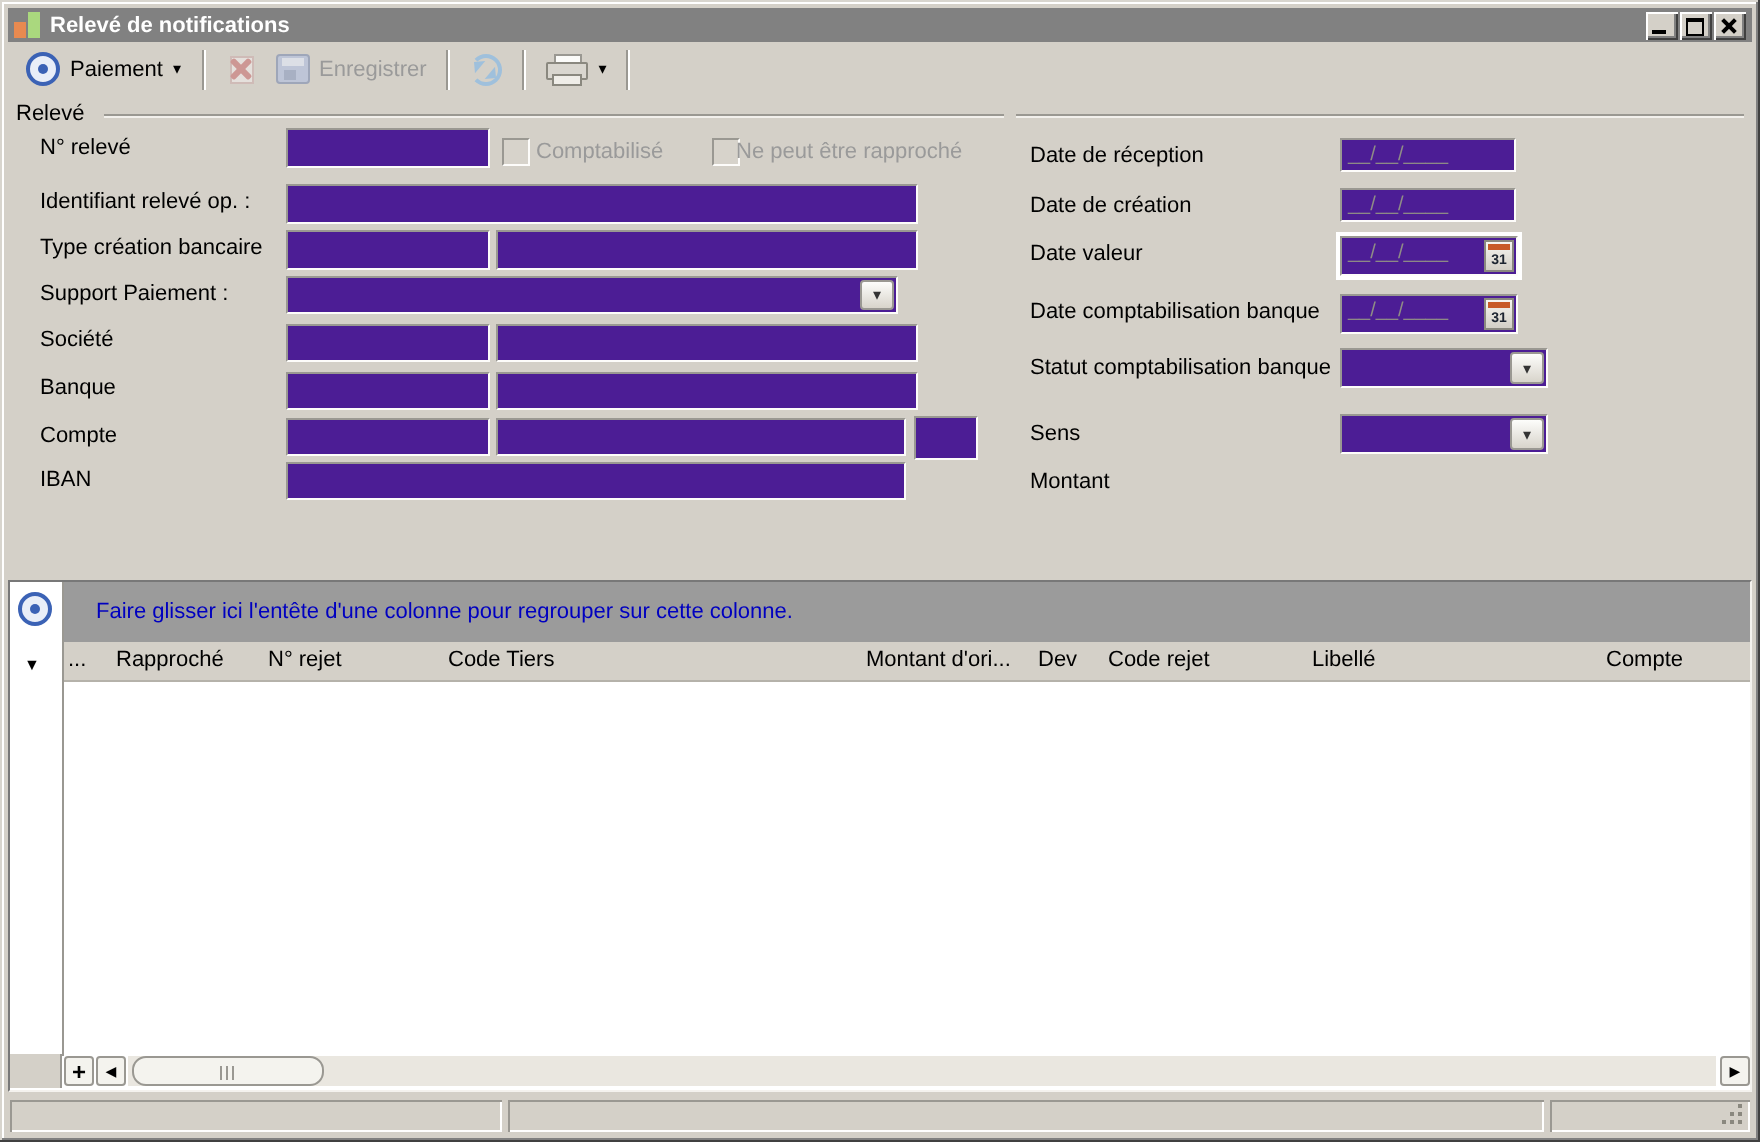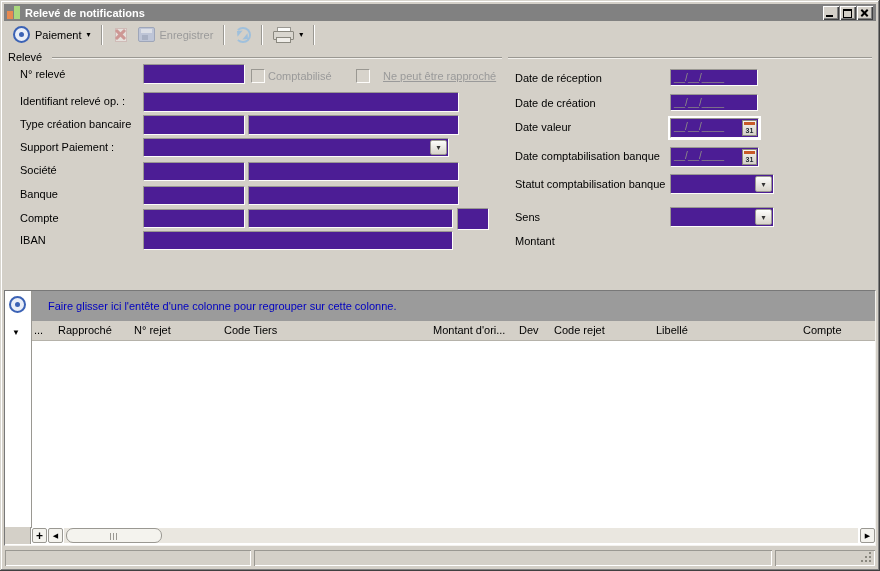--- a/index.html
+++ b/index.html
@@ -180,21 +180,21 @@
     <span class="lbl" style="left:16px; top:93px;">Support Paiement :</span>
     <span class="lbl" style="left:16px; top:116px;">Société</span>
     <span class="lbl" style="left:16px; top:140px;">Banque</span>
     <span class="lbl" style="left:16px; top:164px;">Compte</span>
     <span class="lbl" style="left:16px; top:186px;">IBAN</span>
 
     <span class="inp" style="left:139px; top:16px; width:100px; height:18px;"></span>
     <span class="checkbox" style="left:247px; top:21px;"></span>
     <span class="lbl dis-label" style="left:264px; top:22px;">Comptabilisé</span>
     <span class="checkbox" style="left:352px; top:21px;"></span>
-    <span class="lbl dis-label" style="left:379px; top:22px;text-decoration:underline;">Ne peut être rapproché</span>
+    <span class="lbl dis-label" style="left:364px; top:22px;">Ne peut être rapproché</span>
 
     <span class="inp" style="left:139px; top:44px; width:314px; height:18px;"></span>
 
     <span class="inp" style="left:139px; top:67px; width:100px; height:18px;"></span>
     <span class="inp" style="left:244px; top:67px; width:209px; height:18px;"></span>
 
     <span class="inp" style="left:139px; top:90px; width:304px; height:17px;">
       <span class="combo-btn">▾</span>
     </span>
 

